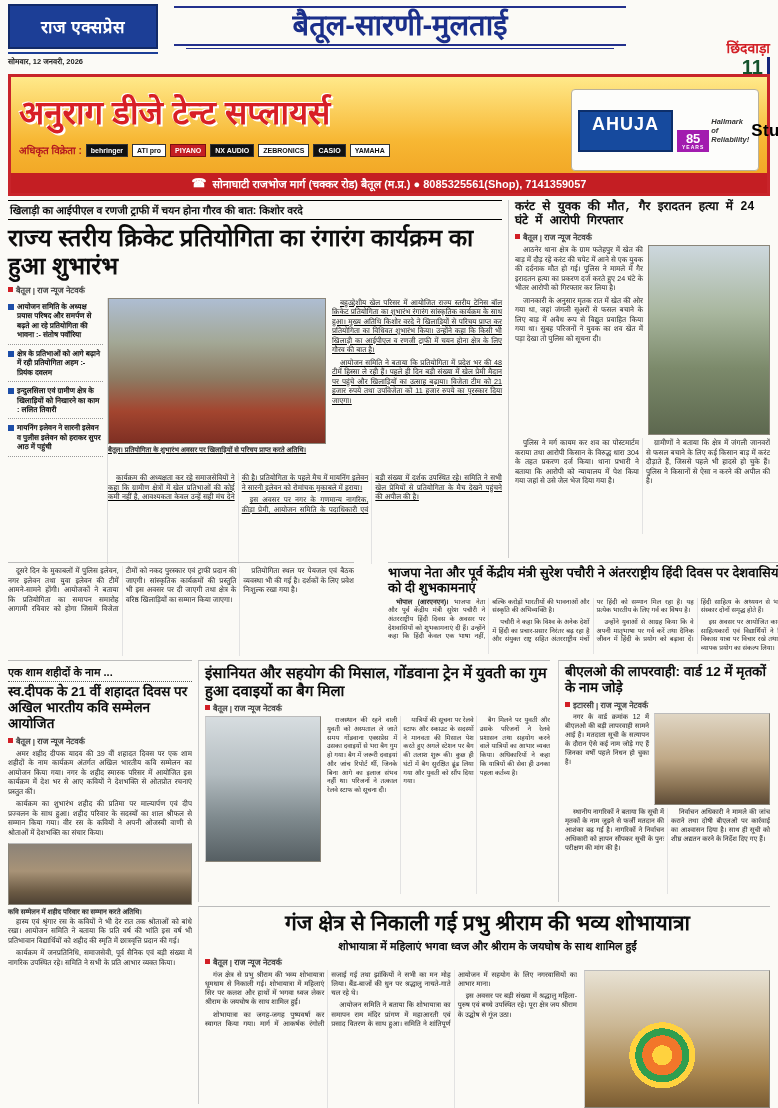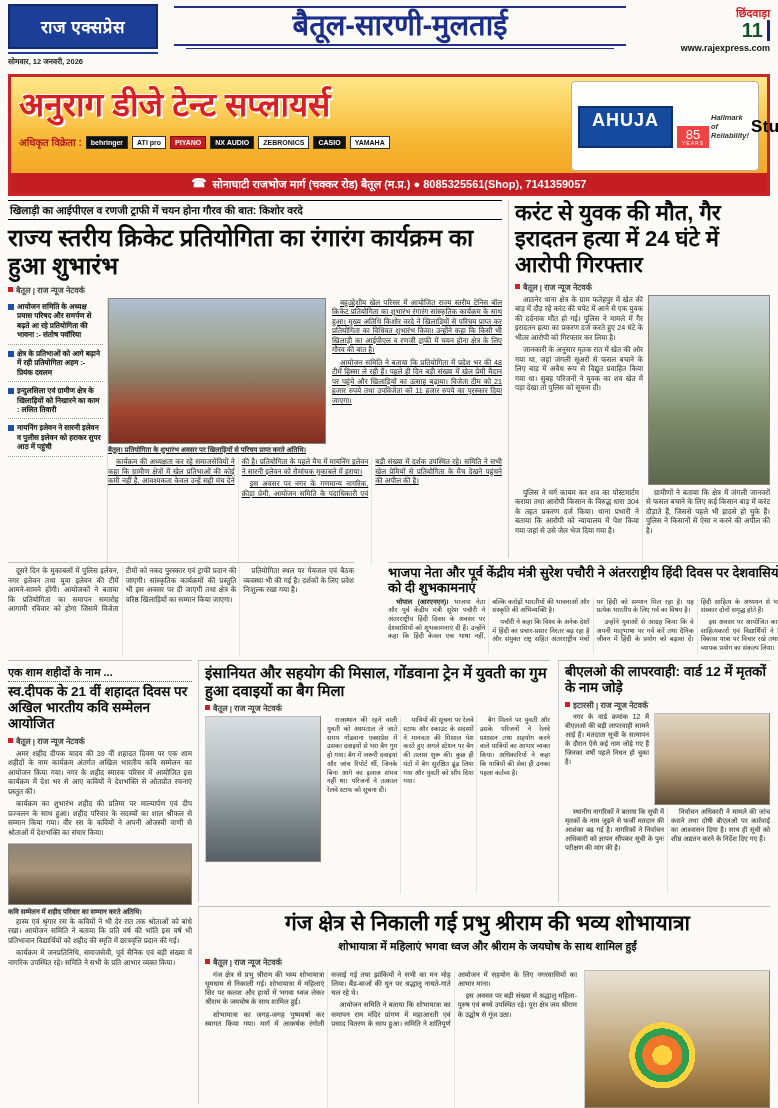--- a/index.html
+++ b/index.html
@@ -11,38 +11,38 @@
   
   .header { top:4px; left:8px; width:762px; height:66px; display:flex; }
   .mh-left { width:150px; flex:none; }
   .brand-box { background:#1c3e96; color:#fff; font-weight:800; font-size:17px; text-align:center; padding:9px 4px; border:2px solid #122a68; letter-spacing:0.5px; }
   .issue-date { font-size:7.5px; font-weight:bold; color:#222; border-top:2px solid #1c3e96; margin-top:3px; padding-top:2px; }
   .mh-center { flex:1; padding:0 10px; text-align:center; }
   .rule { border-top:2px solid #23308c; margin:2px 6px; }
   .rule.thin { border-top:1px solid #23308c; margin:1px 18px; }
   .edition-title { font-size:29px; font-weight:800; color:#1b2f8a; line-height:1.1; }
   .mh-right { width:128px; flex:none; text-align:right; padding-top:1px; }
-  .city { color:#d21f26; font-weight:800; font-size:11px; }
+  .city { color:#d21f26; font-weight:800; font-size:14px;margin-top:33px; }
   .pageno { font-size:20px; font-weight:800; color:#14532d; line-height:1.05; border-right:3px solid #17267a; padding-right:4px; display:inline-block; }
   .site { font-size:9px; font-weight:800; color:#111; margin-top:2px; }
 
   
   .ad { top:74px; left:8px; width:762px; height:122px; border:3px solid #c8242a; background:linear-gradient(180deg,#ffe98a 0%,#f7b733 55%,#ef9f1f 100%); display:flex; flex-direction:column; }
-  .ad-main { flex:1; display:flex; padding:4px 8px 2px; gap:8px; }
+  .ad-main { flex:1; display:flex; padding:12px 8px 2px; gap:8px; }
   .ad-left { flex:1; min-width:0; }
   .ad-title { font-size:33px; font-weight:800; color:#d81f26; text-shadow:2px 2px 0 #fff, -1px -1px 0 #fff; white-space:nowrap; }
   .ad-dealers { margin-top:9px; display:flex; gap:4px; align-items:center; flex-wrap:nowrap; }
   .dealer-label { color:#b51a1f; font-weight:800; font-size:10px; white-space:nowrap; }
   .brand-chip { background:#fff; border:1px solid #333; font-size:7px; font-weight:800; padding:2px 4px; color:#111; white-space:nowrap; }
   .brand-chip.dark { background:#111; color:#fff; }
   .brand-chip.red { background:#c41e23; color:#fff; border-color:#7c1013; }
   .ad-right { width:188px; flex:none; background:#fdfdfb; border:1px solid #b9b19a; border-radius:4px; padding:5px 6px 4px; display:flex; flex-direction:row; align-items:center; gap:2px; }
   .ahuja-row { display:flex; align-items:stretch; gap:4px; }
   .ahuja { background:#164a9e; color:#fff; font-weight:800; font-size:18px; padding:2px 12px; border:2px solid #0d2f6b; letter-spacing:1px; }
-  .years-badge { background:#ef4444; color:#fff; text-align:center; padding:2px 5px; font-weight:400; display:flex; flex-direction:column; justify-content:center; line-height:1;margin-top:20px; }
+  .years-badge { background:#a21caf; color:#fff; text-align:center; padding:2px 5px; font-weight:700; display:flex; flex-direction:column; justify-content:center; line-height:1;margin-top:20px; }
   .years-num { font-size:13px; }
   .years-label { font-size:5px; letter-spacing:1px; }
   .tagline { font-size:7.5px; font-style:italic; font-weight:bold; color:#333; }
   .studio { font-size:17px; font-weight:800; color:#000; letter-spacing:0.4px; }
   .studio-sub { background:#111; color:#fff; font-size:6px; letter-spacing:3px; padding:1px 10px; }
   .ad-strip { height:20px; background:#c41e23; color:#fff; font-weight:800; font-size:11px; display:flex; align-items:center; justify-content:center; gap:6px; }
   .phone-icon { font-size:12px; }
 
   
   .headline { font-weight:800; color:#0d0d0d; line-height:1.18; }
@@ -68,25 +68,25 @@
   .headline-xl { font-size:24px; margin:4px 0 1px; }
   .cricket-main { display:flex; gap:0; height:266px; }
   .bullet-col { width:100px; flex:none; border-right:1px solid #ddd; padding-right:4px; }
   .bullet-item { display:flex; gap:3px; padding:4px 0; border-bottom:1px dotted #999; font-size:7.3px; font-weight:700; line-height:1.3; color:#111; }
   .sq { width:6px; height:6px; background:#1d4ea8; flex:none; margin-top:2px; }
   .cricket-rest { flex:1; display:flex; flex-direction:column; min-width:0;text-decoration:underline; }
   .cricket-toprow { display:flex; gap:6px; }
   .photo-col { width:218px; flex:none; }
   .photo.cricket { width:100%; height:146px; }
   .side-text { flex:1; min-width:0; }
-  .cricket-bottom { margin-top:3px; column-count:3; column-gap:7px; column-rule:1px solid #e2e2e2; flex:1; overflow:hidden; }
+  .cricket-bottom { margin-top:19px; column-count:3; column-gap:7px; column-rule:1px solid #e2e2e2; flex:1; overflow:hidden; }
 
   
   .current-art { top:200px; left:508px; width:262px; height:358px; border-left:1px solid #ccc; padding-left:6px; }
-  .headline-lg { font-size:22px; margin-bottom:2px; }
+  .headline-lg { font-size:12px; margin-bottom:2px;font-family:Liberation Mono, monospace; }
   .cur-toprow { display:flex; gap:5px; }
   .cur-text { flex:1; min-width:0; }
   .photo.current { width:122px; height:190px; }
   .cur-bottom { margin-top:3px; column-count:2; column-gap:7px; column-rule:1px solid #e2e2e2; height:96px; overflow:hidden; }
 
   
   .cricket-cont { top:562px; left:8px; width:346px; height:94px; border-top:1px solid #bbb; padding-top:3px; column-count:3; column-gap:7px; column-rule:1px solid #e2e2e2; overflow:hidden; }
 
   
   .hindi { top:562px; left:360px; width:410px; height:94px; border-top:1px solid #bbb; padding-top:2px;margin-left:28px; }

